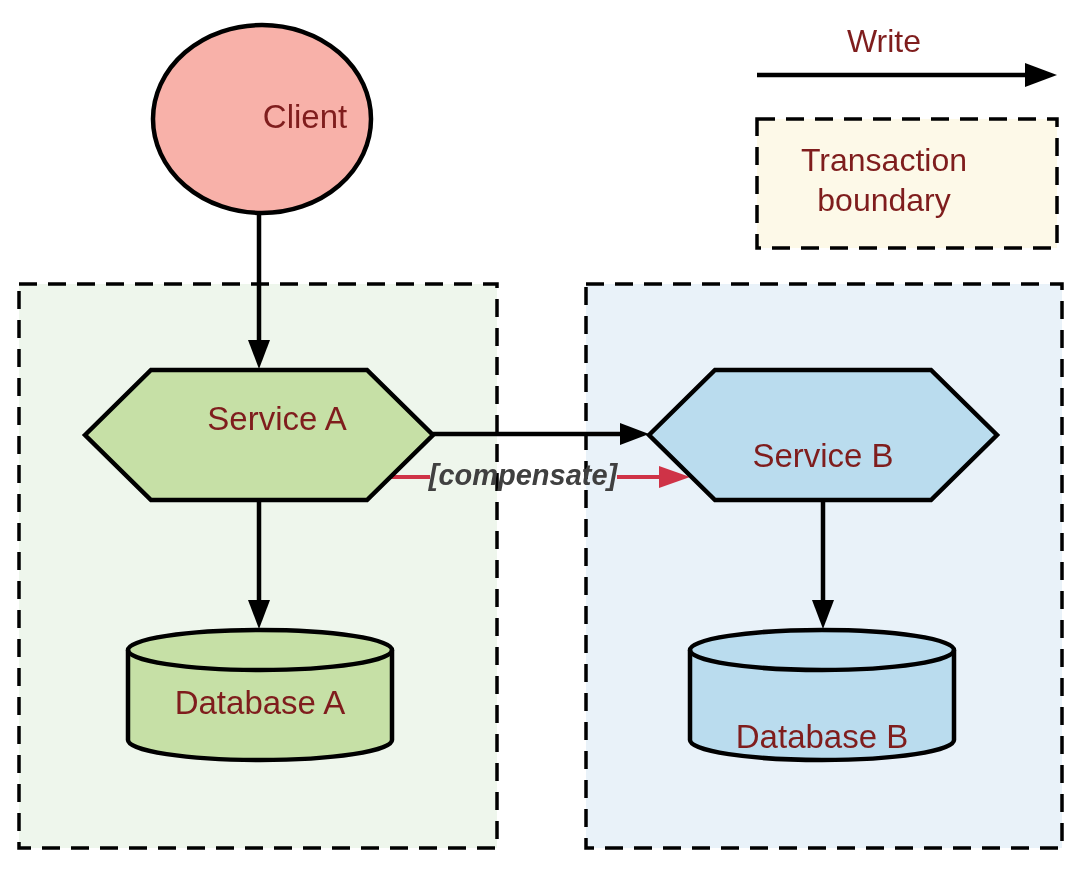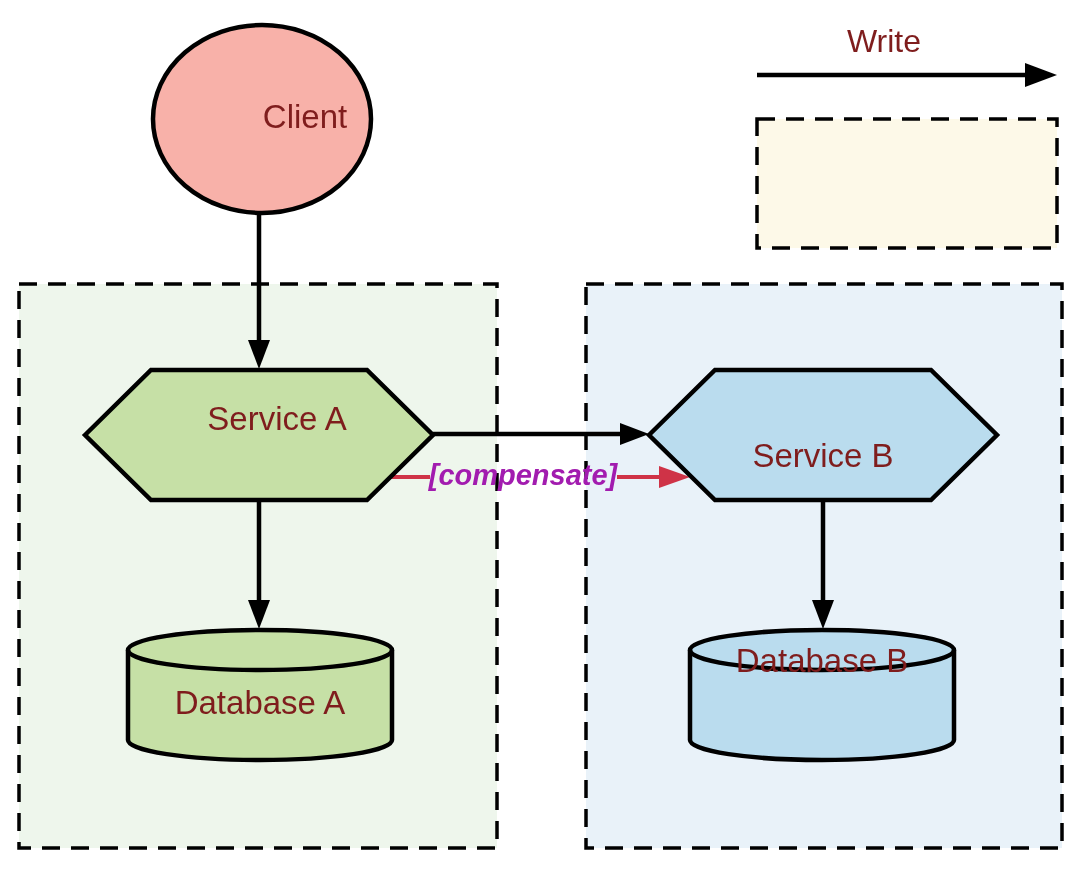--- a/index.html
+++ b/index.html
@@ -10,21 +10,21 @@
   .canvas svg { position:absolute; left:0; top:0; }
   .label {
     position:absolute; transform:translate(-50%,-50%);
     white-space:nowrap; color:#7f1d1d; text-align:center;
     font-size:33px; line-height:1.15;
   }
   .label--role   { font-size:28px; font-style:italic; }
   .label--legend { font-size:32px; }
   .label--wrap   { white-space:normal; width:260px; line-height:1.25; }
   .label--compensate {
-    font-size:29px; font-weight:bold; font-style:italic; color:#a21caf;
+    font-size:29px; font-weight:bold; font-style:italic; color:#404040;
   }
 </style>
 </head>
 <body>
 
 <div class="canvas">
 
   <svg width="1080" height="870" viewBox="0 0 1080 870">
 
     <rect x="19" y="284" width="478" height="564" stroke="#000" stroke-width="3.5" stroke-dasharray="18,11" fill="#eef6ec"></rect>
@@ -65,20 +65,21 @@
   </svg>
 
   <div class="label" style="left:261px; top:117px;margin-left:44px;">Client</div>
 
   <div class="label" style="left:259px; top:419px;margin-left:18px;">Service A</div>
 
   <div class="label" style="left:823px; top:436px;margin-top:20px;">Service B</div>
 
   <div class="label" style="left:260px; top:703px;">Database A</div>
 
-  <div class="label" style="left:822px; top:661px;text-align:center;">Database B</div>
+  <div class="label" style="left:822px; top:737px;text-align:center;">Database B</div>
 
   <div class="label label--compensate" style="left:523px; top:476px;">[compensate]</div>
 
   <div class="label label--legend" style="left:884px; top:41px;">Write</div>
 
+  <div class="label label--legend label--wrap" style="left:884px; top:180px;">Transaction boundary</div>
 
 </div>
 
 </body></html>

